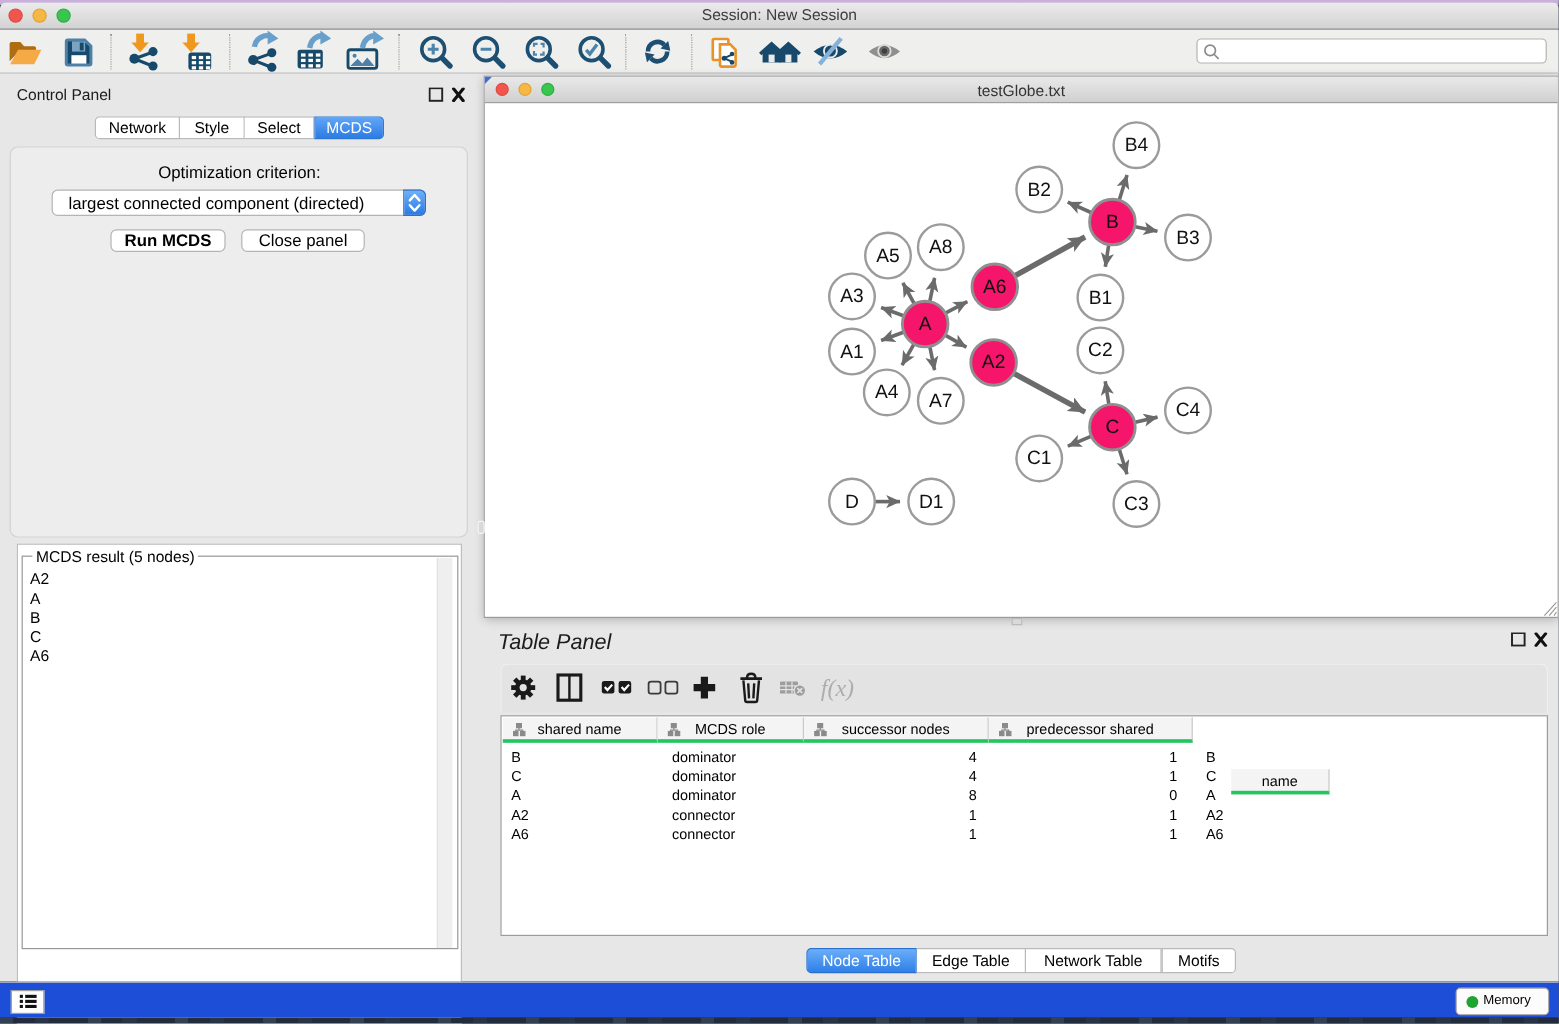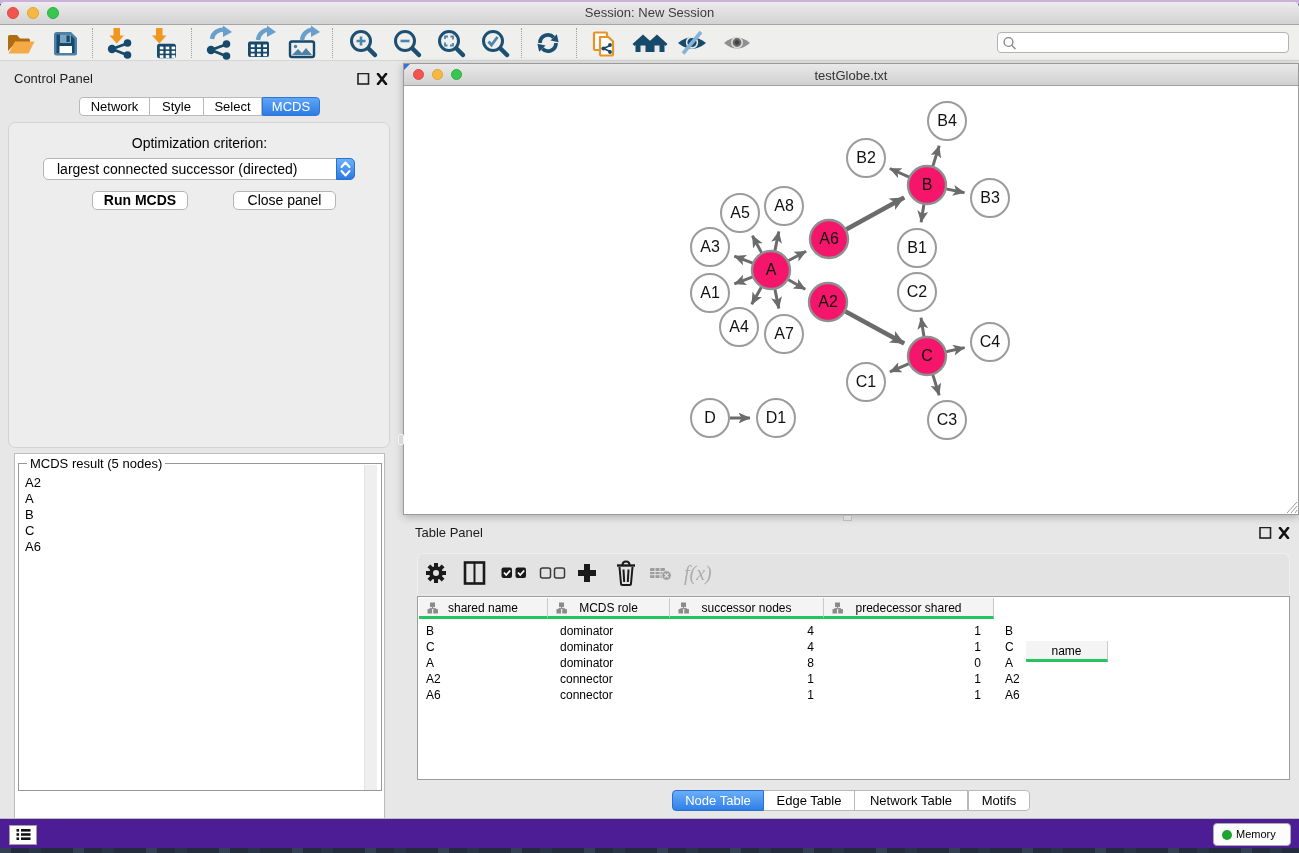--- a/index.html
+++ b/index.html
@@ -49,29 +49,29 @@
 #nettitle .tl.y { left:28px; background:#f6b843; border:1px solid #e0a434; }
 #nettitle .tl.g { left:47px; background:#38c650; border:1px solid #2fae43; }
 #netTxt { position:absolute; left:0; top:4px; width:894px; text-align:center; font-size:13px; color:#343434; }
 #bluecorner { position:absolute; left:0; top:0; width:0; height:0; border-top:6px solid #3a6fd8; border-right:6px solid transparent; }
 
 #graph line { stroke:#6b6b6b; }
 #graph .wn { fill:#fff; stroke:#9b9b9b; stroke-width:2; }
 #graph .pn { fill:#f5156b; stroke:#8f8f8f; stroke-width:2.4; }
 #graph text { font-size:16px; fill:#111; text-anchor:middle; font-family:"Liberation Sans",sans-serif; }
 
-#tpTitle { left:415px; top:525px; font-size:13px; color:#1c1c1c; }
+#tpTitle { left:415px; top:525px; font-size:18px; color:#1c1c1c;font-style:italic; }
 #tptoolbar { left:417px; top:553px; width:873px; height:41px; background:#e3e3e3; border:1px solid #efefef; border-bottom:none; border-radius:6px 6px 0 0; }
 #tblbox { left:417px; top:596px; width:873px; height:184px; background:#fff; border:1px solid #9c9c9c; }
 .hcell { position:absolute; top:1px; height:21px; background:#f4f4f4; border-right:1px solid #c9c9c9; border-bottom:3px solid #22c55e; font-size:12px; color:#000; text-align:center; line-height:21px; }
 .trow { position:absolute; font-size:12px; color:#000; }
 .btab { position:absolute; top:0; height:21px; background:#fff; border:1px solid #b9b9b9; color:#000; font-size:13px; text-align:center; line-height:20px; }
 .btab.sel { background:linear-gradient(#6aaef8,#2e7fe8); border-color:#2a6fd0; color:#fff; }
 
-#statusbar { left:0; top:818px; width:1299px; height:30px; background:#4c1d95; border-top:1px solid #bdbdbd; }
+#statusbar { left:0; top:818px; width:1299px; height:30px; background:#1d4ed8; border-top:1px solid #bdbdbd; }
 #sbBtn { position:absolute; left:9px; top:6px; width:28px; height:20px; background:#fdfdfd; border:1.5px solid #9f9f9f; }
 #memBtn { position:absolute; left:1213px; top:4px; width:78px; height:23px; background:#fcfcfc; border:1px solid #ababab; border-radius:4px; font-size:11px; color:#000; line-height:21px; padding-left:22px; }
 #memDot { position:absolute; left:8px; top:6px; width:10px; height:10px; border-radius:50%; background:#1fa332; }
 #deskBottom { left:0; top:848px; width:1299px; height:5px; background:#222c3c; background-image:repeating-linear-gradient(90deg, rgba(96,116,146,0.28) 0 11px, rgba(0,0,0,0) 11px 29px, rgba(70,90,120,0.18) 29px 41px, rgba(0,0,0,0) 41px 73px); }
 </style>
 </head>
 <body>
 <div class="abs" id="deskTop"></div>
 <div class="abs" id="titlebar">
   <div class="tl r"></div>
@@ -246,29 +246,29 @@
 <svg class="abs" style="left:357px;top:73px" width="34" height="12" viewBox="0 0 34 12">
   <rect x="1" y="0.5" width="10.5" height="10.5" fill="none" stroke="#222" stroke-width="1.6"></rect>
   <path d="M21,1 L29,11 M29,1 L21,11" stroke="#111" stroke-width="2.6" stroke-linecap="round"></path>
 </svg>
 <div class="abs tab" style="top:97px; left:79px; width:71px; border-radius:4px 0 0 4px;">Network</div>
 <div class="abs tab" style="top:97px; left:150px; width:54px; border-left:none;">Style</div>
 <div class="abs tab" style="top:97px; left:204px; width:58px; border-left:none;">Select</div>
 <div class="abs tab sel" style="top:97px; left:262px; width:58px; border-radius:0 4px 4px 0;">MCDS</div>
 <div class="abs" id="cpInner"></div>
 <div class="abs" id="optLabel">Optimization criterion:</div>
-<div class="abs" id="dropdown">largest connected successor (directed)</div>
+<div class="abs" id="dropdown">largest connected component (directed)</div>
 <div class="abs" id="ddBtn">
 <svg width="17" height="20" viewBox="0 0 17 20">
   <path d="M4.5,8 L8.5,3.5 L12.5,8" fill="none" stroke="#fff" stroke-width="2" stroke-linecap="round" stroke-linejoin="round"></path>
   <path d="M4.5,12 L8.5,16.5 L12.5,12" fill="none" stroke="#fff" stroke-width="2" stroke-linecap="round" stroke-linejoin="round"></path>
 </svg>
 </div>
 <div class="abs btn" style="left:92px; top:191px; width:96px;font-weight:bold;">Run MCDS</div>
-<div class="abs btn" style="left:201px; top:191px; width:103px;margin-left:32px;">Close panel</div>
+<div class="abs btn" style="left:201px; top:191px; width:103px;">Close panel</div>
 <div class="abs" id="resultPanel">
   <div id="fieldset">
       <div id="legend">MCDS result (5 nodes)</div>
     </div>
   <div id="mcdsList">A2<br>A<br>B<br>C<br>A6</div>
   <div id="listScroll"></div>
 </div>
 
 <div class="abs" id="netwin">
   <div id="nettitle">

